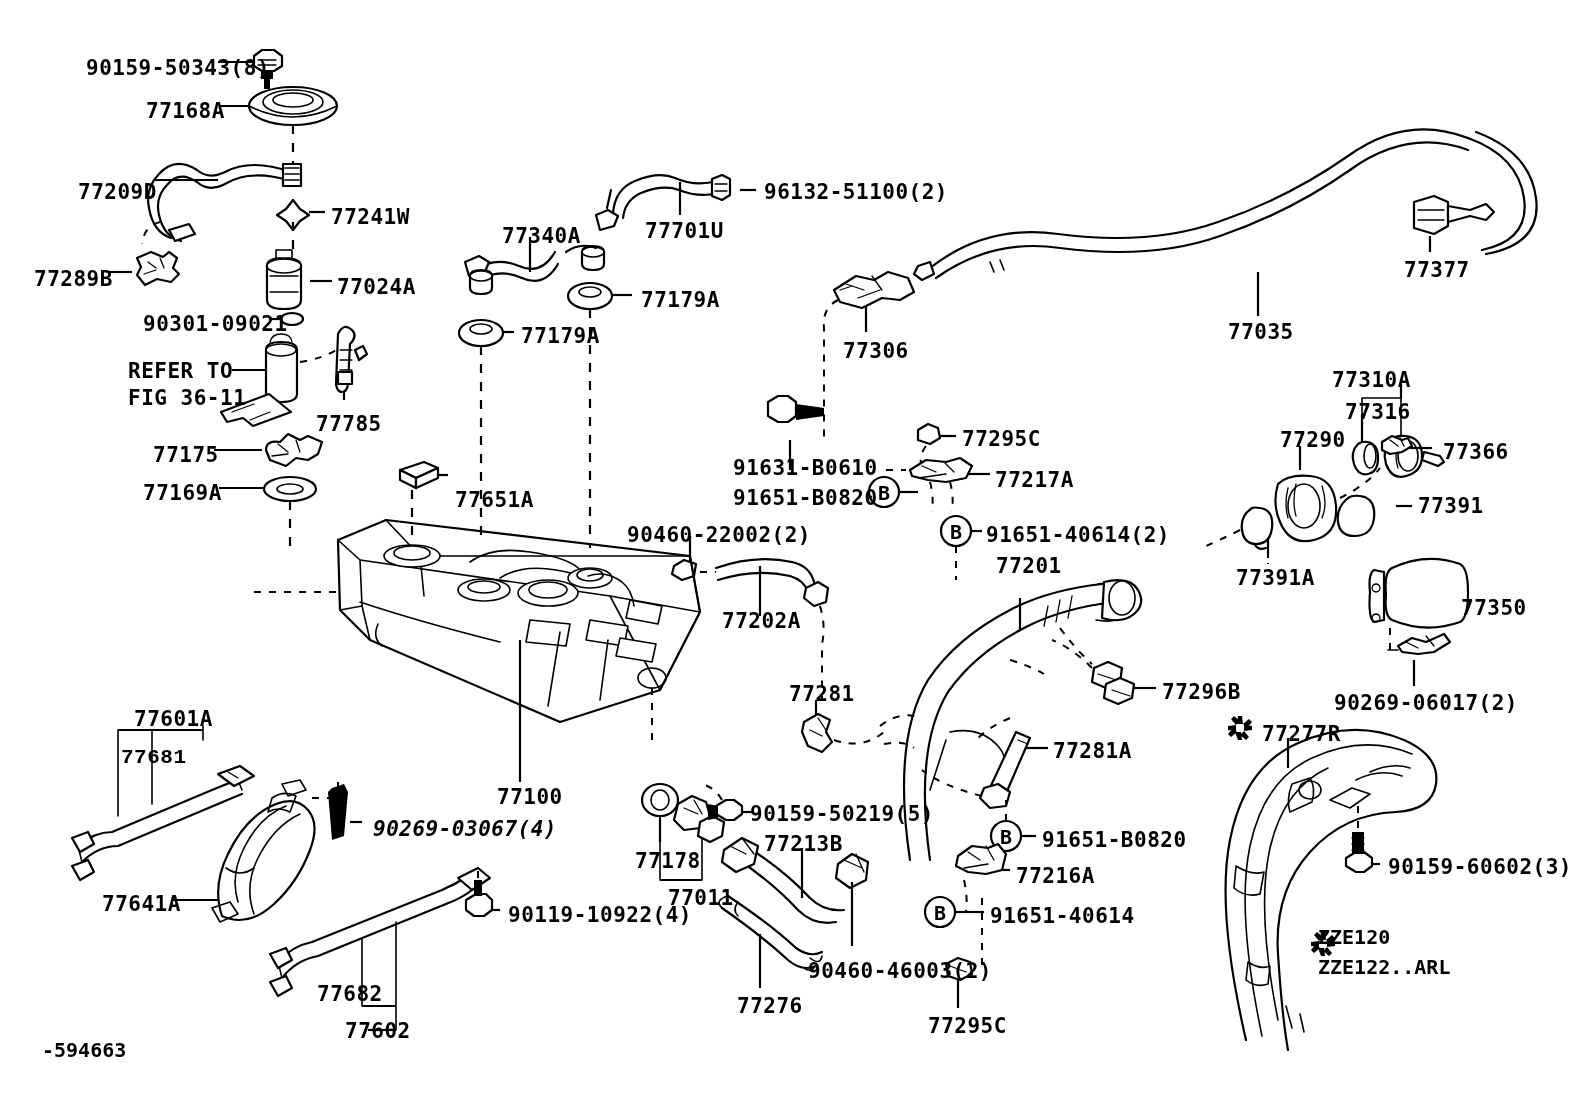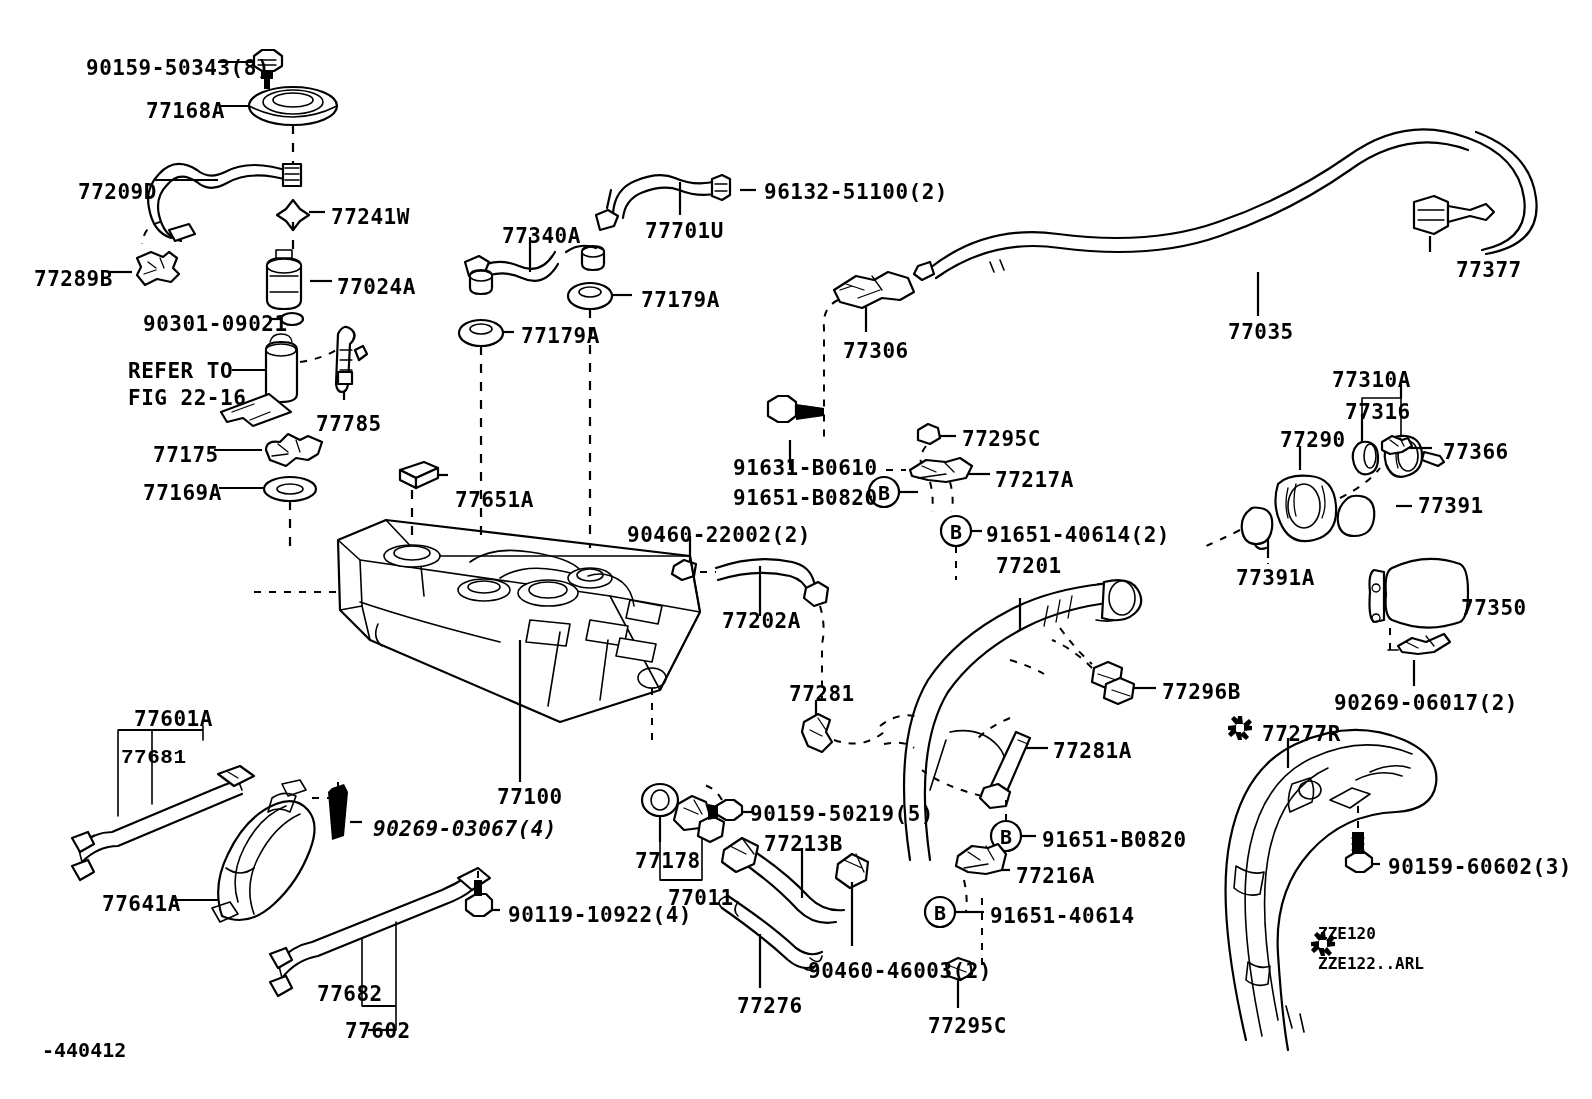--- a/index.html
+++ b/index.html
@@ -26,21 +26,21 @@
   }
   .lbl.two{line-height:1.3;}
   .corner{
     position:absolute;
     font-family:"DejaVu Sans Mono","Liberation Mono",monospace;
     font-weight:bold;font-size:20px;color:#000;white-space:pre;
   }
   .note{
     position:absolute;
     font-family:"DejaVu Sans Mono","Liberation Mono",monospace;
-    font-weight:bold;font-size:16px;color:#000;white-space:pre;line-height:1.5;text-align:center;
+    font-weight:bold;font-size:20px;color:#000;white-space:pre;line-height:1.5;text-align:center;
   }
 </style>
 </head>
 <body>
 
 <div id="sheet">
 
   <svg id="art" viewBox="0 0 1592 1099" xmlns="http://www.w3.org/2000/svg">
     <defs>
       <style>
@@ -551,21 +551,21 @@
       <div class="lbl" style="left: 962px; top: 427px;">77295C</div>
       <div class="lbl" style="left: 995px; top: 468px;">77217A</div>
       <div class="lbl" style="left: 986px; top: 523px;">91651-40614(2)</div>
       <div class="lbl" style="left: 627px; top: 523px;">90460-22002(2)</div>
       <div class="lbl" style="left: 722px; top: 609px;">77202A</div>
       <div class="lbl" style="left: 996px; top: 554px;">77201</div>
       <div class="lbl" style="left: 789px; top: 682px;">77281</div>
       <div class="lbl" style="left: 1053px; top: 739px;">77281A</div>
       <div class="lbl" style="left: 1162px; top: 680px;">77296B</div>
       <div class="lbl" style="left: 1228px; top: 320px;">77035</div>
-      <div class="lbl" style="left: 1456px; top: 258px;">77377</div>
+      <div class="lbl" style="left: 1404px; top: 258px;">77377</div>
       <div class="lbl" style="left: 1332px; top: 368px;">77310A</div>
       <div class="lbl" style="left: 1345px; top: 400px;">77316</div>
       <div class="lbl" style="left: 1280px; top: 428px;">77290</div>
       <div class="lbl" style="left: 1418px; top: 494px;">77391</div>
       <div class="lbl" style="left: 1236px; top: 566px;">77391A</div>
       <div class="lbl" style="left: 1443px; top: 440px;">77366</div>
       <div class="lbl" style="left: 1461px; top: 596px;">77350</div>
       <div class="lbl" style="left: 1334px; top: 691px;">90269-06017(2)</div>
       <div class="lbl" style="left: 1262px; top: 722px;">77277R</div>
       <div class="lbl" style="left: 1388px; top: 855px;">90159-60602(3)</div>
@@ -583,21 +583,21 @@
       <div class="lbl" style="left: 750px; top: 802px;">90159-50219(5)</div>
       <div class="lbl" style="left: 737px; top: 994px;">77276</div>
       <div class="lbl" style="left: 808px; top: 959px; text-align: center;">90460-46003(2)</div>
       <div class="lbl" style="left: 1042px; top: 828px;">91651-B0820</div>
       <div class="lbl" style="left: 1016px; top: 864px;">77216A</div>
       <div class="lbl" style="left: 990px; top: 904px;">91651-40614</div>
       <div class="lbl" style="left: 928px; top: 1014px;">77295C</div>
     </div>
 
   <div class="lbl two" style="left:128px;top:358px;">REFER TO
-FIG 22-16</div>
+FIG 36-11</div>
 
   <div class="note" style="left:1318px;top:922px;">ZZE120</div>
   <div class="note" style="left:1318px;top:952px;">ZZE122..ARL</div>
 
-  <div class="corner" style="left:42px;top:1038px;">-440412</div>
+  <div class="corner" style="left:42px;top:1038px;">-594663</div>
   <div class="corner" style="left:1452px;top:1088px;margin-top:12px;">771165C</div>
 
 </div>
 
 </body></html>

